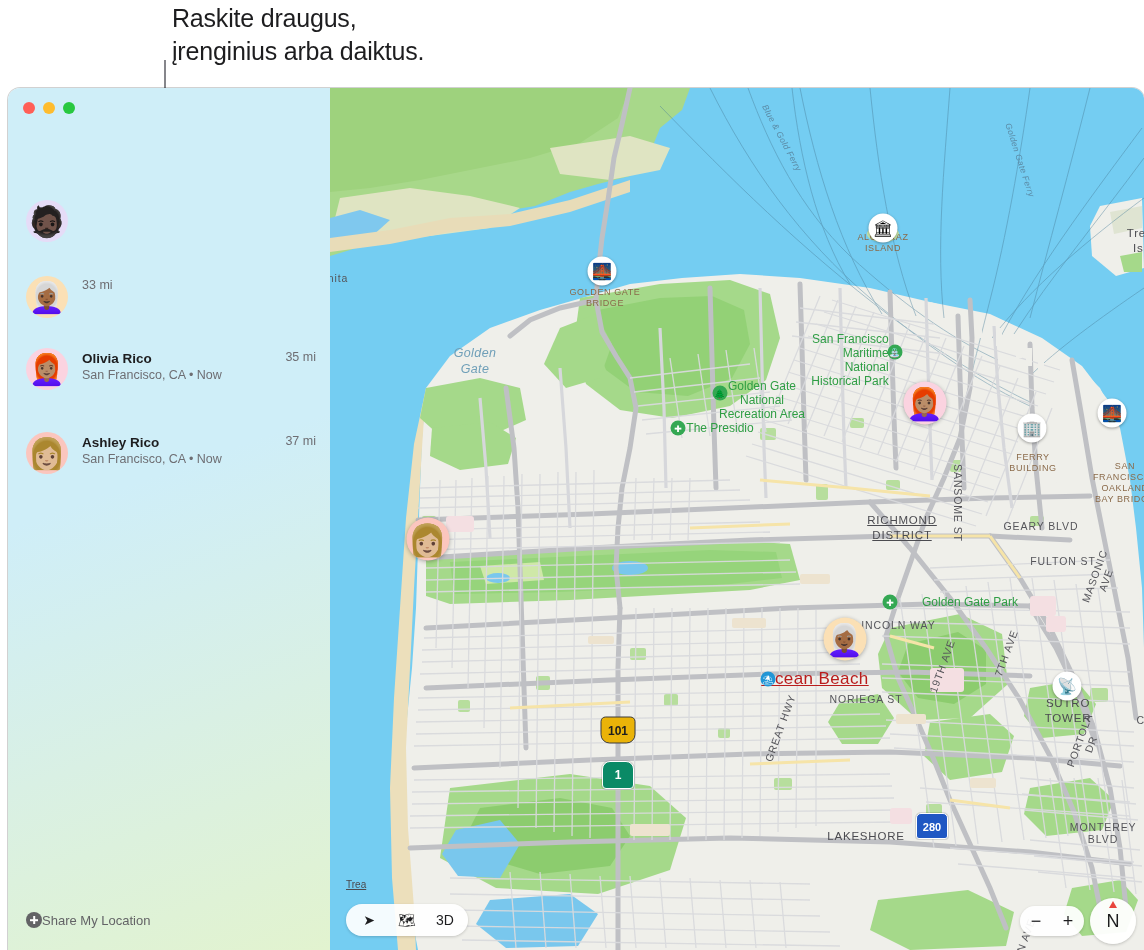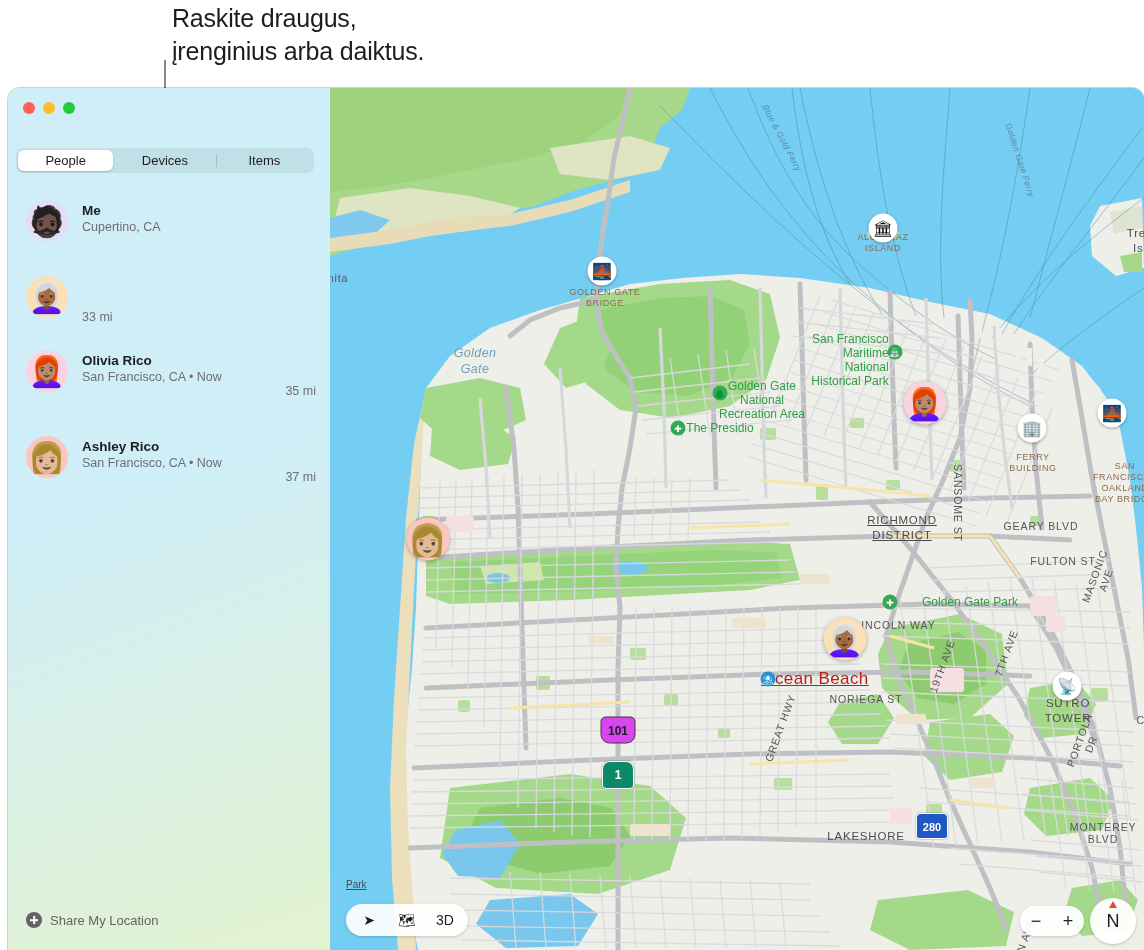--- a/index.html
+++ b/index.html
@@ -65,25 +65,25 @@
     width:42px;height:42px;border-radius:50%;flex:0 0 42px;
     margin-right:14px;position:relative;overflow:hidden;
     display:flex;align-items:flex-end;justify-content:center;
     font-size:30px;line-height:40px;
   }
   .person-text{flex:1;padding-top:2px;min-width:0;}
   .person-name{font-size:13.5px;font-weight:bold;color:#1d1d1f;line-height:17px;}
   .person-sub{font-size:12.5px;color:#6e6e73;line-height:16px;max-width:160px;}
   .person-dist{
     font-size:12.5px;color:#6e6e73;padding-top:2px;
-    white-space:nowrap;align-self:flex-start;margin-top:32px;
+    white-space:nowrap;align-self:flex-start;
   }
 
   #share-location{
-    position:absolute;left:18px;bottom:22px;display:flex;align-items:center;gap:8px;
+    position:absolute;left:18px;bottom:22px;display:flex;align-items:center;
   }
   #share-plus{
     width:16px;height:16px;border-radius:50%;background:#636366;
     position:relative;flex:0 0 16px;
   }
   #share-plus::before,#share-plus::after{
     content:"";position:absolute;background:#fff;left:50%;top:50%;
   }
   #share-plus::before{width:8px;height:1.6px;transform:translate(-50%,-50%);}
   #share-plus::after{width:1.6px;height:8px;transform:translate(-50%,-50%);}
@@ -128,21 +128,21 @@
     transform:translate(-50%,-50%);overflow:hidden;
     display:flex;align-items:flex-end;justify-content:center;font-size:31px;line-height:40px;
   }
 
   .shield{
     position:absolute;transform:translate(-50%,-50%);
     display:flex;align-items:center;justify-content:center;
     font-size:12px;font-weight:bold;
   }
   .shield.us{
-    width:33px;height:25px;background:#d946ef;border:1.5px solid #3a3a3c;
+    width:33px;height:25px;background:#eab308;border:1.5px solid #3a3a3c;
     border-radius:5px 5px 9px 9px;color:#1d1d1f;
   }
   .shield.state1{
     width:30px;height:26px;background:#0a8a66;border:1.5px solid #fff;
     border-radius:8px 8px 4px 4px;color:#fff;
     box-shadow:0 0 0 1px rgba(0,0,0,.12);
   }
   .shield.i280{
     width:32px;height:26px;background:#1f57c3;border:1.5px solid #fff;
     border-radius:5px 5px 3px 3px;color:#fff;font-size:11px;
@@ -196,42 +196,27 @@
 <div id="window">
 
   <div id="sidebar">
 
     <div id="traffic-lights">
       <div class="tl red"></div>
       <div class="tl yellow"></div>
       <div class="tl green"></div>
     </div>
 
-    <div id="tabbar">
-      <div class="tab active">
-          <span>People</span>
-        </div>
-      <div class="tab">
-          <span>Devices</span>
-        </div>
-      <div class="tab sep">
-          <span>Items</span>
-        </div>
-    </div>
 
     <div id="people-list">
 
       <div class="person-row" style="margin-bottom:14px;">
         <div class="avatar" style="background:#e5dcf7;">
             <span>🧔🏿</span>
           </div>
-        <div class="person-text">
-          <div class="person-name">Me</div>
-          <div class="person-sub">Cupertino, CA</div>
-        </div>
         <div class="person-dist"></div>
       </div>
 
       <div class="person-row" style="margin-bottom:10px;">
         <div class="avatar" style="background:#fbe0b5;">
             <span>👩🏾‍🦳</span>
           </div>
         <div class="person-dist">33 mi</div>
       </div>
 
@@ -660,21 +645,21 @@
         <div class="map-pin" style="left: 782px; top: 325px;">🌉</div>
         <div class="map-pin" style="left: 737px; top: 598px;">📡</div>
         <div class="person-pin" style="left: 98px; top: 451px; background: rgb(251, 198, 190);">👩🏼</div>
         <div class="person-pin" style="left: 595px; top: 315px; background: rgb(251, 211, 224);">👩🏽‍🦰</div>
         <div class="person-pin" style="left: 515px; top: 551px; background: rgb(251, 224, 181);">👩🏾‍🦳</div>
         <div class="shield us" style="left: 288px; top: 642px;">101</div>
         <div class="shield state1" style="left: 288px; top: 687px;">1</div>
         <div class="shield i280" style="left: 602px; top: 738px;">280</div>
       </div>
 
-    <div id="legal">Park</div>
+    <div id="legal">Trea</div>
     <div id="map-mode">
       <div class="mode-btn">➤</div>
       <div class="mode-btn">🗺</div>
       <div class="mode-btn">3D</div>
     </div>
 
     <div id="zoom-ctrl">
       <span>−</span>
       <span>+</span>
     </div>

